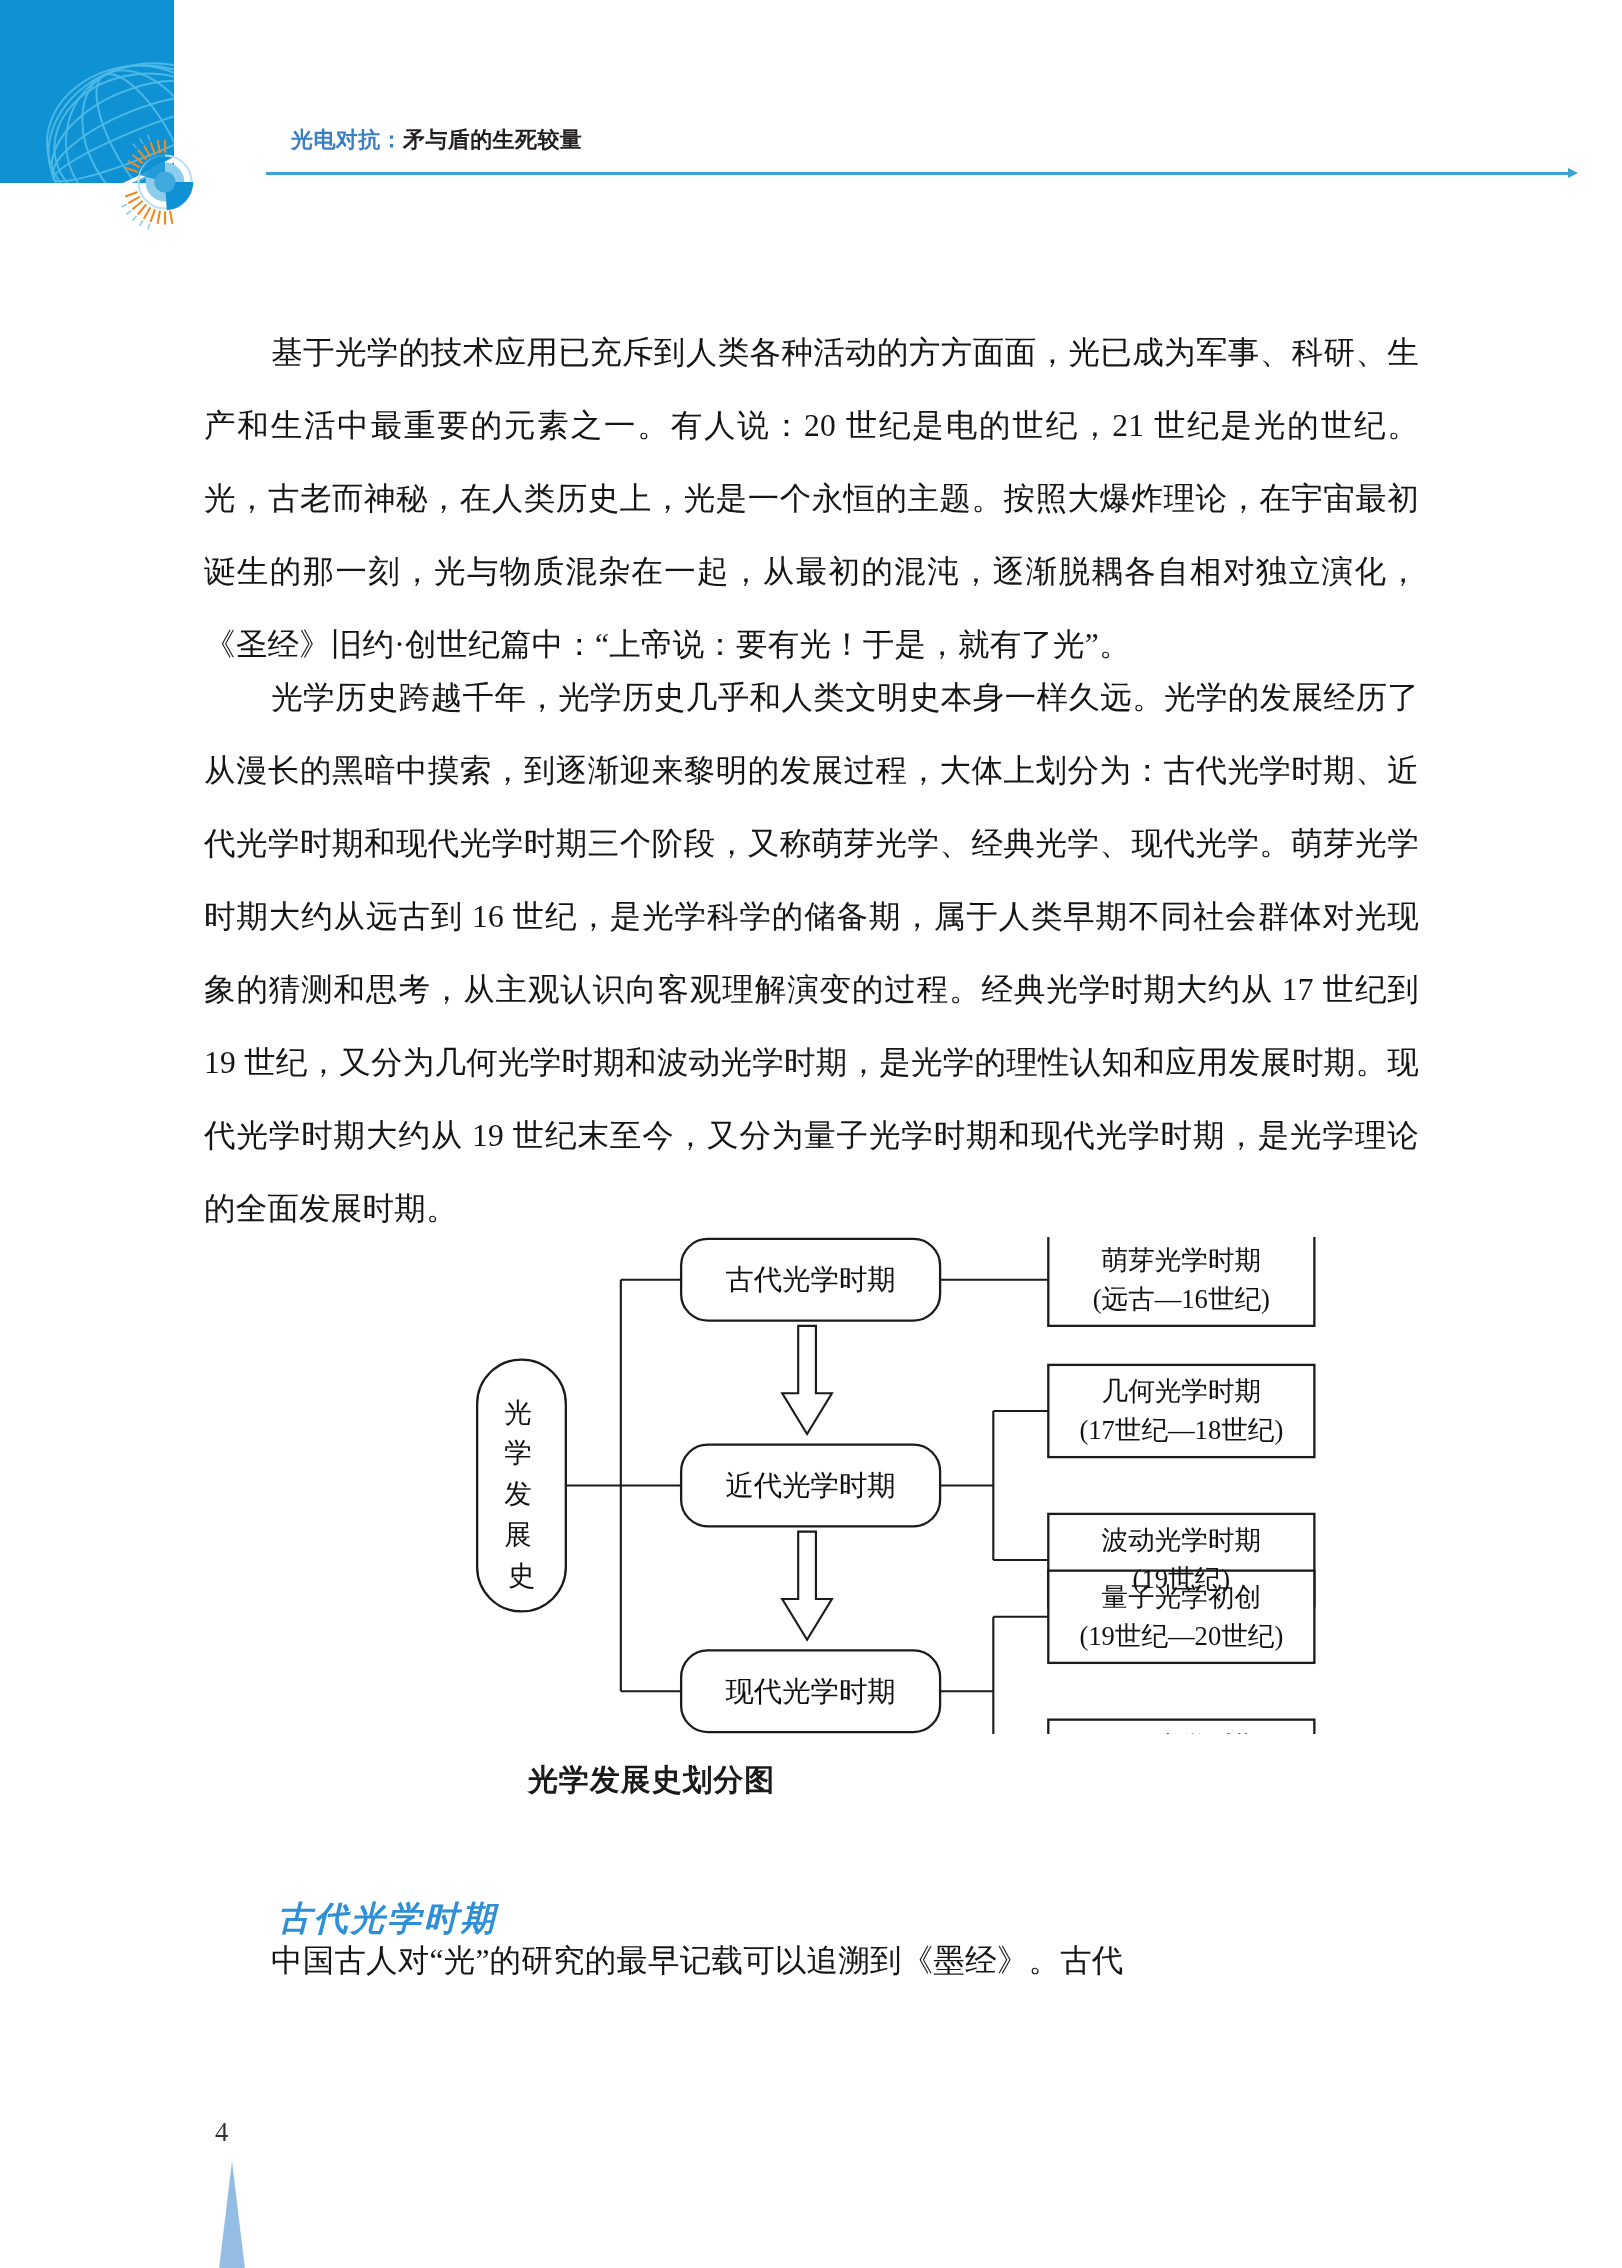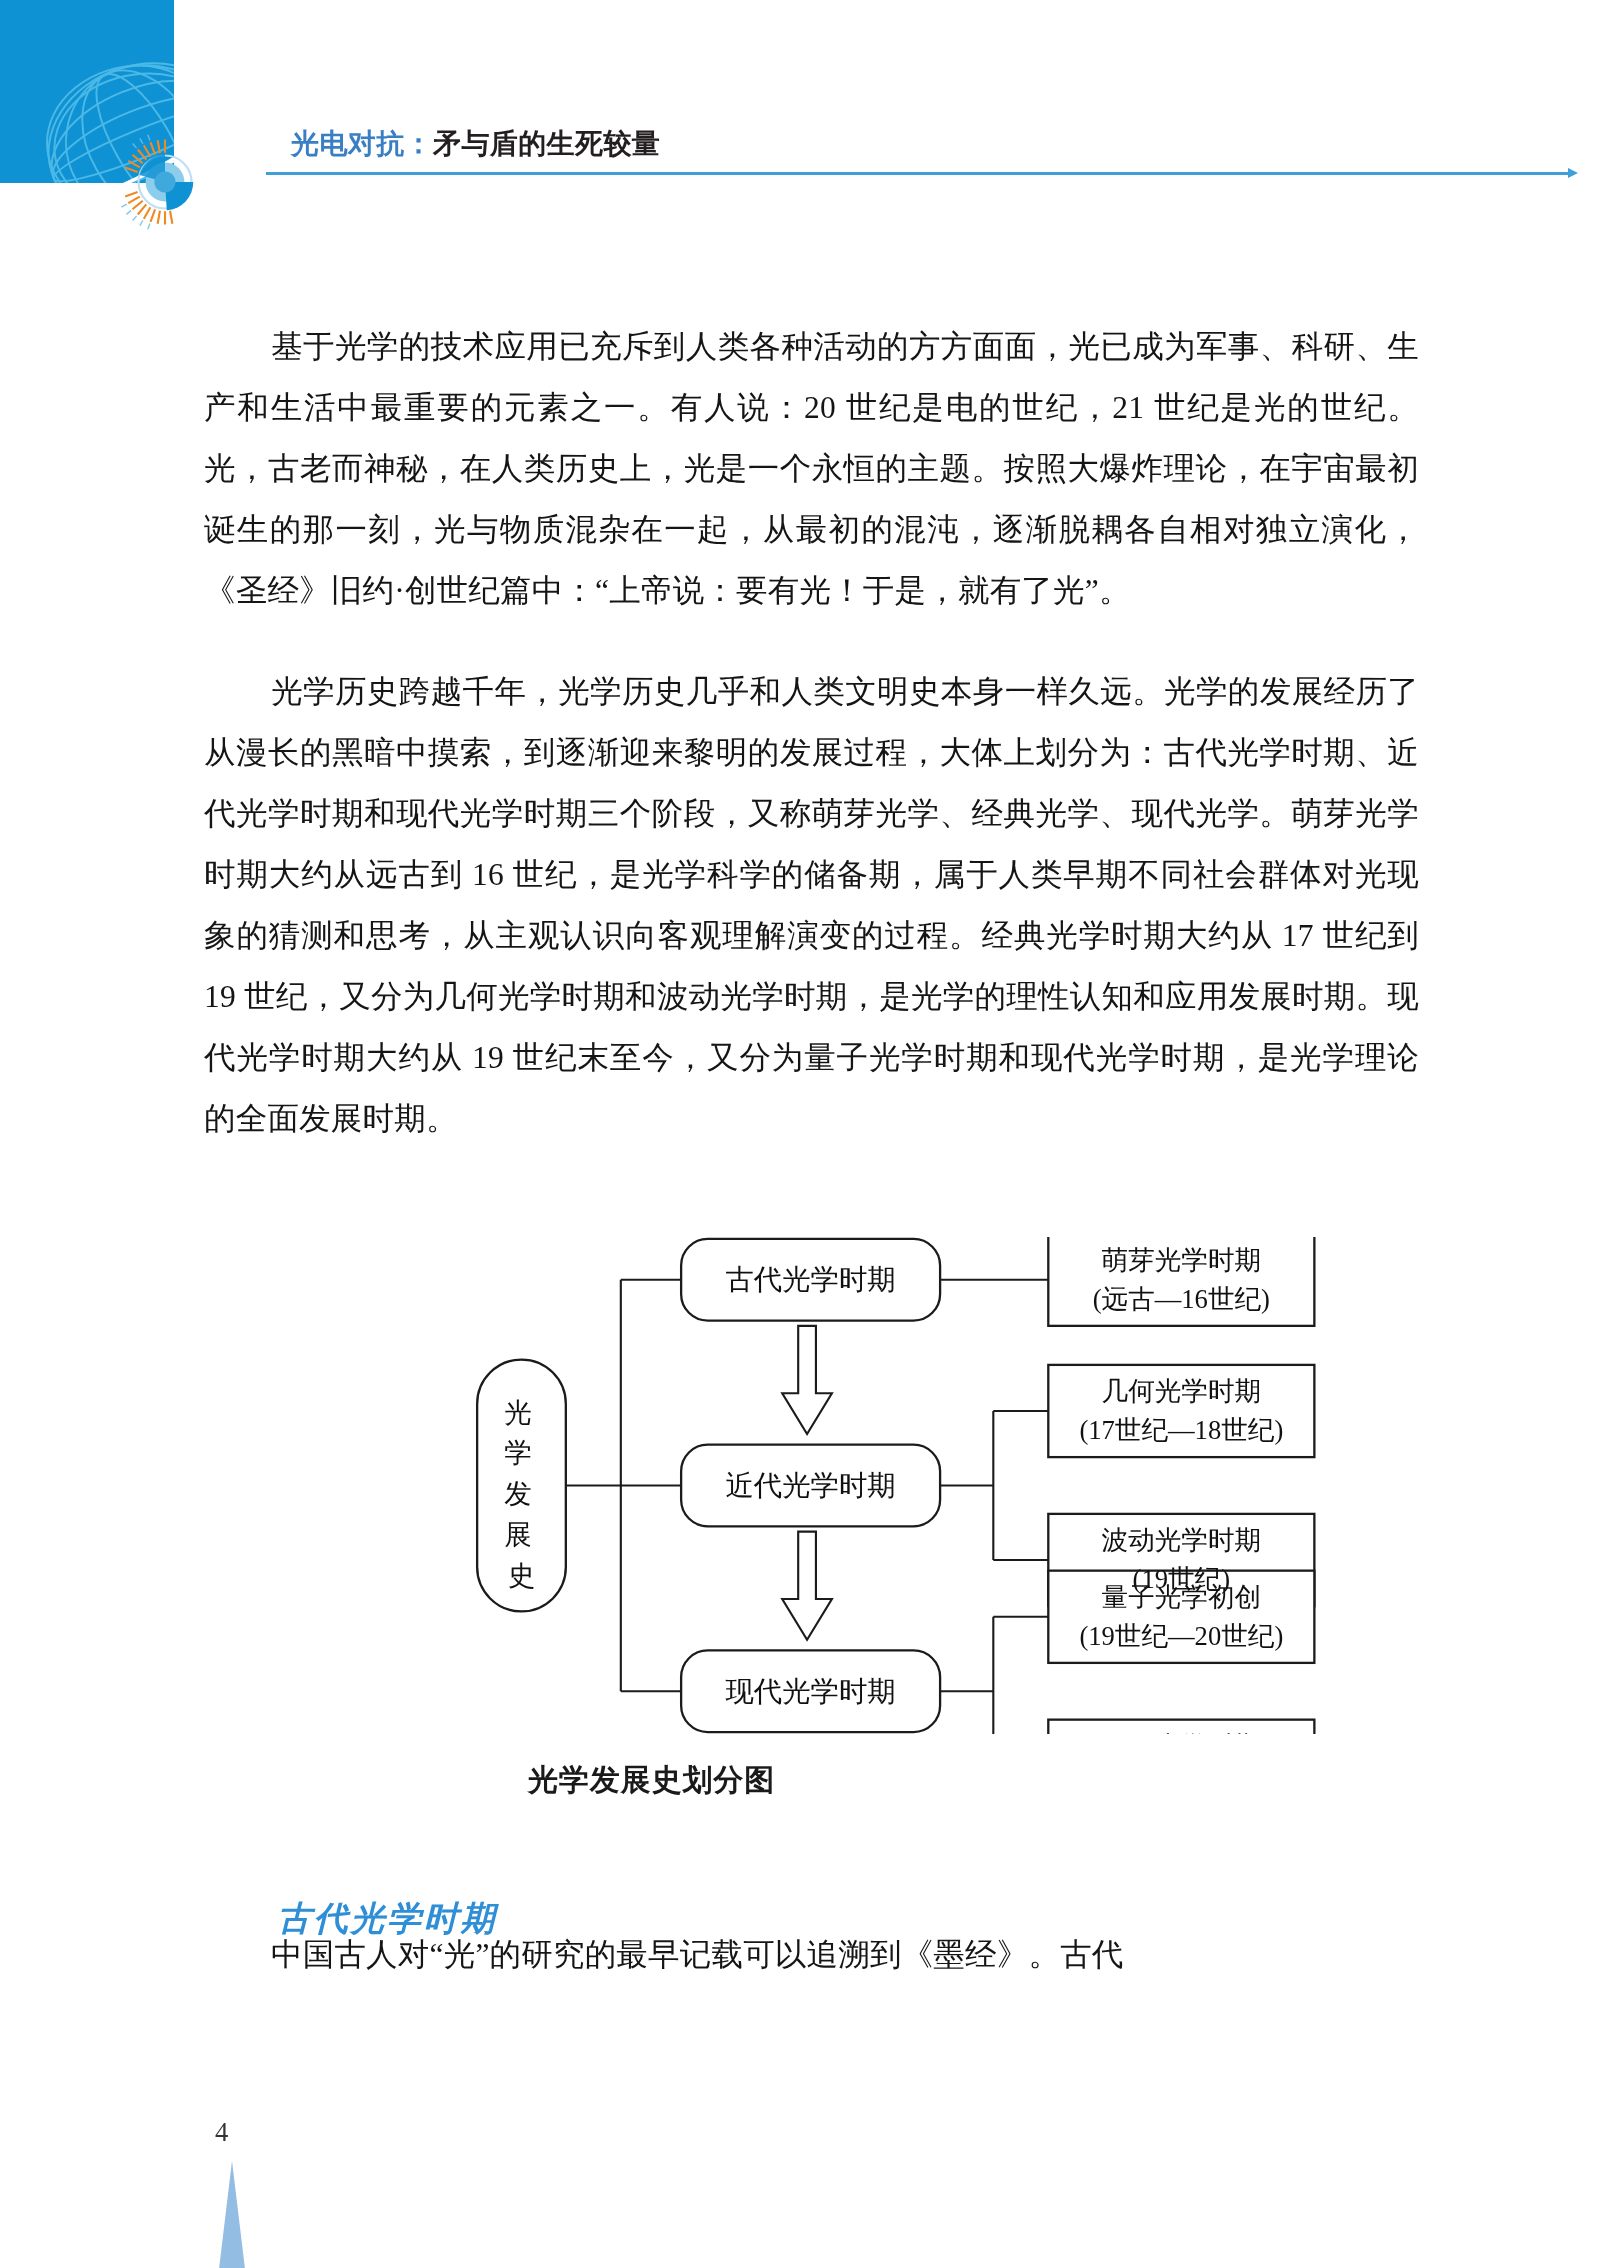--- a/index.html
+++ b/index.html
@@ -49,21 +49,21 @@
     width: 106px;
     height: 106px;
   }
 
   #header-title {
     position: absolute;
     left: 291px;
     top: 125px;
     white-space: nowrap;
     font-family: "Liberation Sans", "DejaVu Sans", sans-serif;
-    font-size: 28px;
+    font-size: 22px;
     font-weight: bold;
     letter-spacing: 0.4px;
   }
   #header-title .t-blue { color: #3a7fc4; }
   #header-title .t-dark { color: #231f20; }
 
   #header-rule {
     position: absolute;
     left: 266px;
     top: 172px;
@@ -81,21 +81,21 @@
     border-bottom: 5.3px solid transparent;
   }
 
   
   .para {
     position: absolute;
     left: 204px;
     width: 1215px;
     font-family: "Liberation Serif", "DejaVu Serif", serif;
     font-size: 31.5px;
-    line-height: 61px;
+    line-height: 73px;
     color: #151515;
     text-align: justify;
     text-justify: inter-character;
     letter-spacing: 0.2px;
   }
   .para .indent { display: inline-block; width: 67px; }
 
   #para-1 { top: 284px; }
   #para-2 { top: 629px; }
   #para-last { top: 1892px; }

